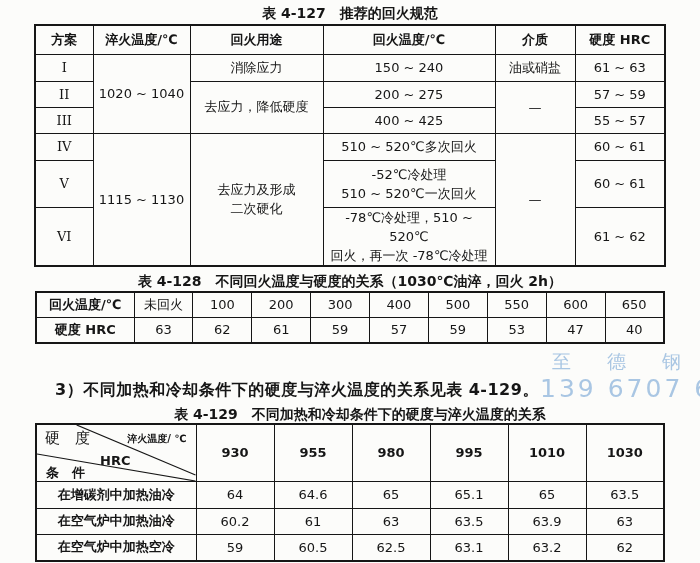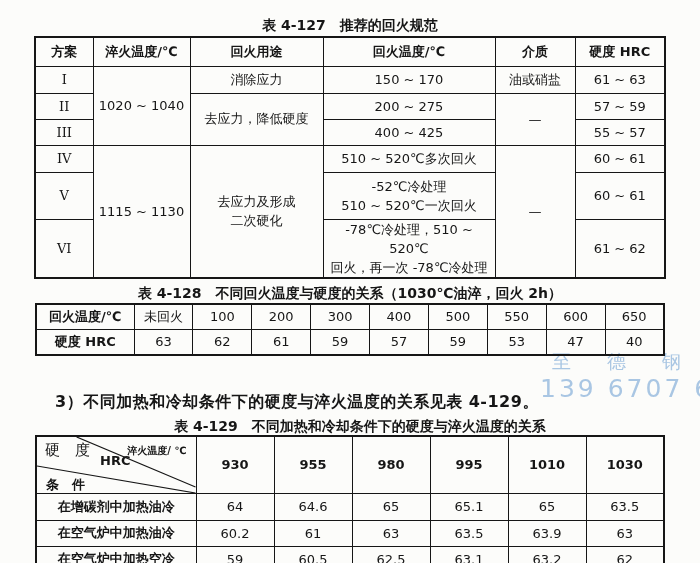--- a/index.html
+++ b/index.html
@@ -5,41 +5,41 @@
   html,body{margin:0;padding:0;background:#e9e9e9;}
   .page{position:relative;width:700px;height:563px;background:#fcfcfa;overflow:hidden;
         font-family:"DejaVu Sans","Liberation Sans",sans-serif;color:#161616;}
   .content{position:relative;z-index:1;}
   
   .wm{position:absolute;z-index:0;white-space:nowrap;color:#a9c6e3;font-family:"DejaVu Sans",sans-serif;}
   .wm-company{left:552px;top:349px;font-size:19px;letter-spacing:15px;}
   .wm-phone{left:540px;top:374px;font-size:25px;letter-spacing:3px;}
   
   .tbl-title{text-align:center;font-weight:700;font-size:14px;line-height:20px;}
-  .title1{padding-top:15px;height:21px;}
+  .title1{padding-top:3px;height:21px;}
   .title2{margin-top:4px;height:20px;}
   .title3{margin-top:2px;height:19px;padding-left:20px;}
   .para{margin:36px 0 0 55px;height:22px;font-size:16px;font-weight:700;letter-spacing:0.5px;}
   
   table.tbl{border-collapse:collapse;table-layout:fixed;margin:0 auto;width:630px;
             border:2px solid #161616;}
   .tbl td,.tbl th{border:1px solid #161616;text-align:center;vertical-align:middle;
                   font-size:13px;font-weight:500;padding:0 2px;overflow:hidden;}
   .tbl th{font-weight:700;text-align:center;}
   .pre{white-space:pre-line;line-height:19px;}
   .serif{font-family:"DejaVu Serif","Liberation Serif",serif;font-size:14px;font-weight:600;}
   .h29{height:29px}.h27{height:27px}.h26{height:26px}.h25{height:25px}
   .h47{height:47px}.h51{height:51px}.h56{height:56px}
   
   td.diag{padding:0;position:relative;vertical-align:top;}
   .diag-wrap{position:relative;width:100%;height:56px;}
   .diag-svg{position:absolute;left:0;top:0;width:100%;height:100%;}
   .c-quench{position:absolute;top:7px;right:9px;font-weight:700;font-size:10px;}
   .c-hard{position:absolute;top:4px;left:8px;font-weight:400;font-size:15px;}
-  .c-hrc{position:absolute;top:16px;left:63px;font-weight:700;font-size:13px;}
+  .c-hrc{position:absolute;top:28px;left:63px;font-weight:700;font-size:13px;}
   .c-cond{position:absolute;top:39px;left:9px;font-weight:700;font-size:13px;}
 </style>
 </head>
 <body>
 
 <div class="page">
 
   <div class="wm wm-company">至 德 钢 业</div>
   <div class="wm wm-phone">139 6707 6667</div>
 
@@ -61,21 +61,21 @@
         <th>淬火温度/℃</th>
         <th>回火用途</th>
         <th>回火温度/℃</th>
         <th>介质</th>
         <th>硬度 HRC</th>
       </tr>
       <tr class="h27">
         <td class="serif">I</td>
         <td rowspan="3">1020 ~ 1040</td>
         <td>消除应力</td>
-        <td>150 ~ 170</td>
+        <td>150 ~ 240</td>
         <td>油或硝盐</td>
         <td>61 ~ 63</td>
       </tr>
       <tr class="h26">
         <td class="serif">II</td>
         <td rowspan="2">去应力，降低硬度</td>
         <td>200 ~ 275</td>
         <td rowspan="2">—</td>
         <td>57 ~ 59</td>
       </tr>

